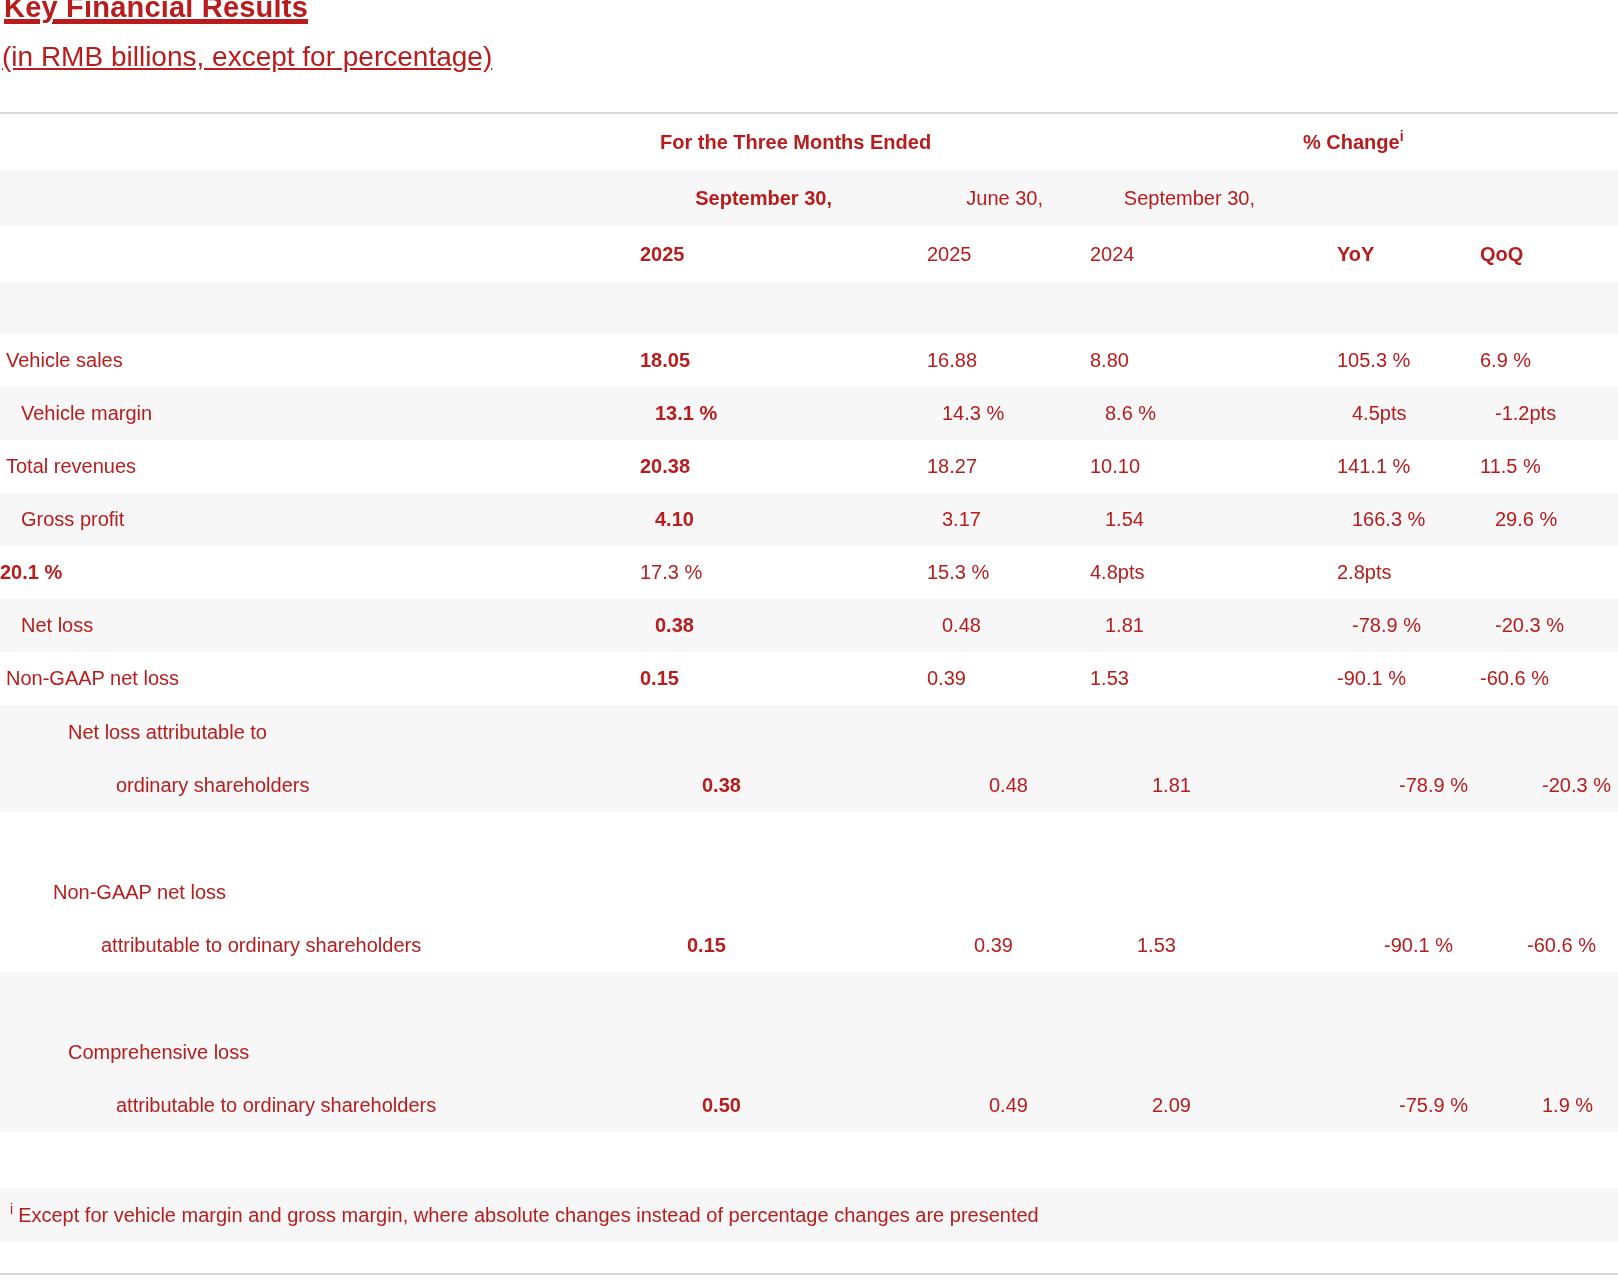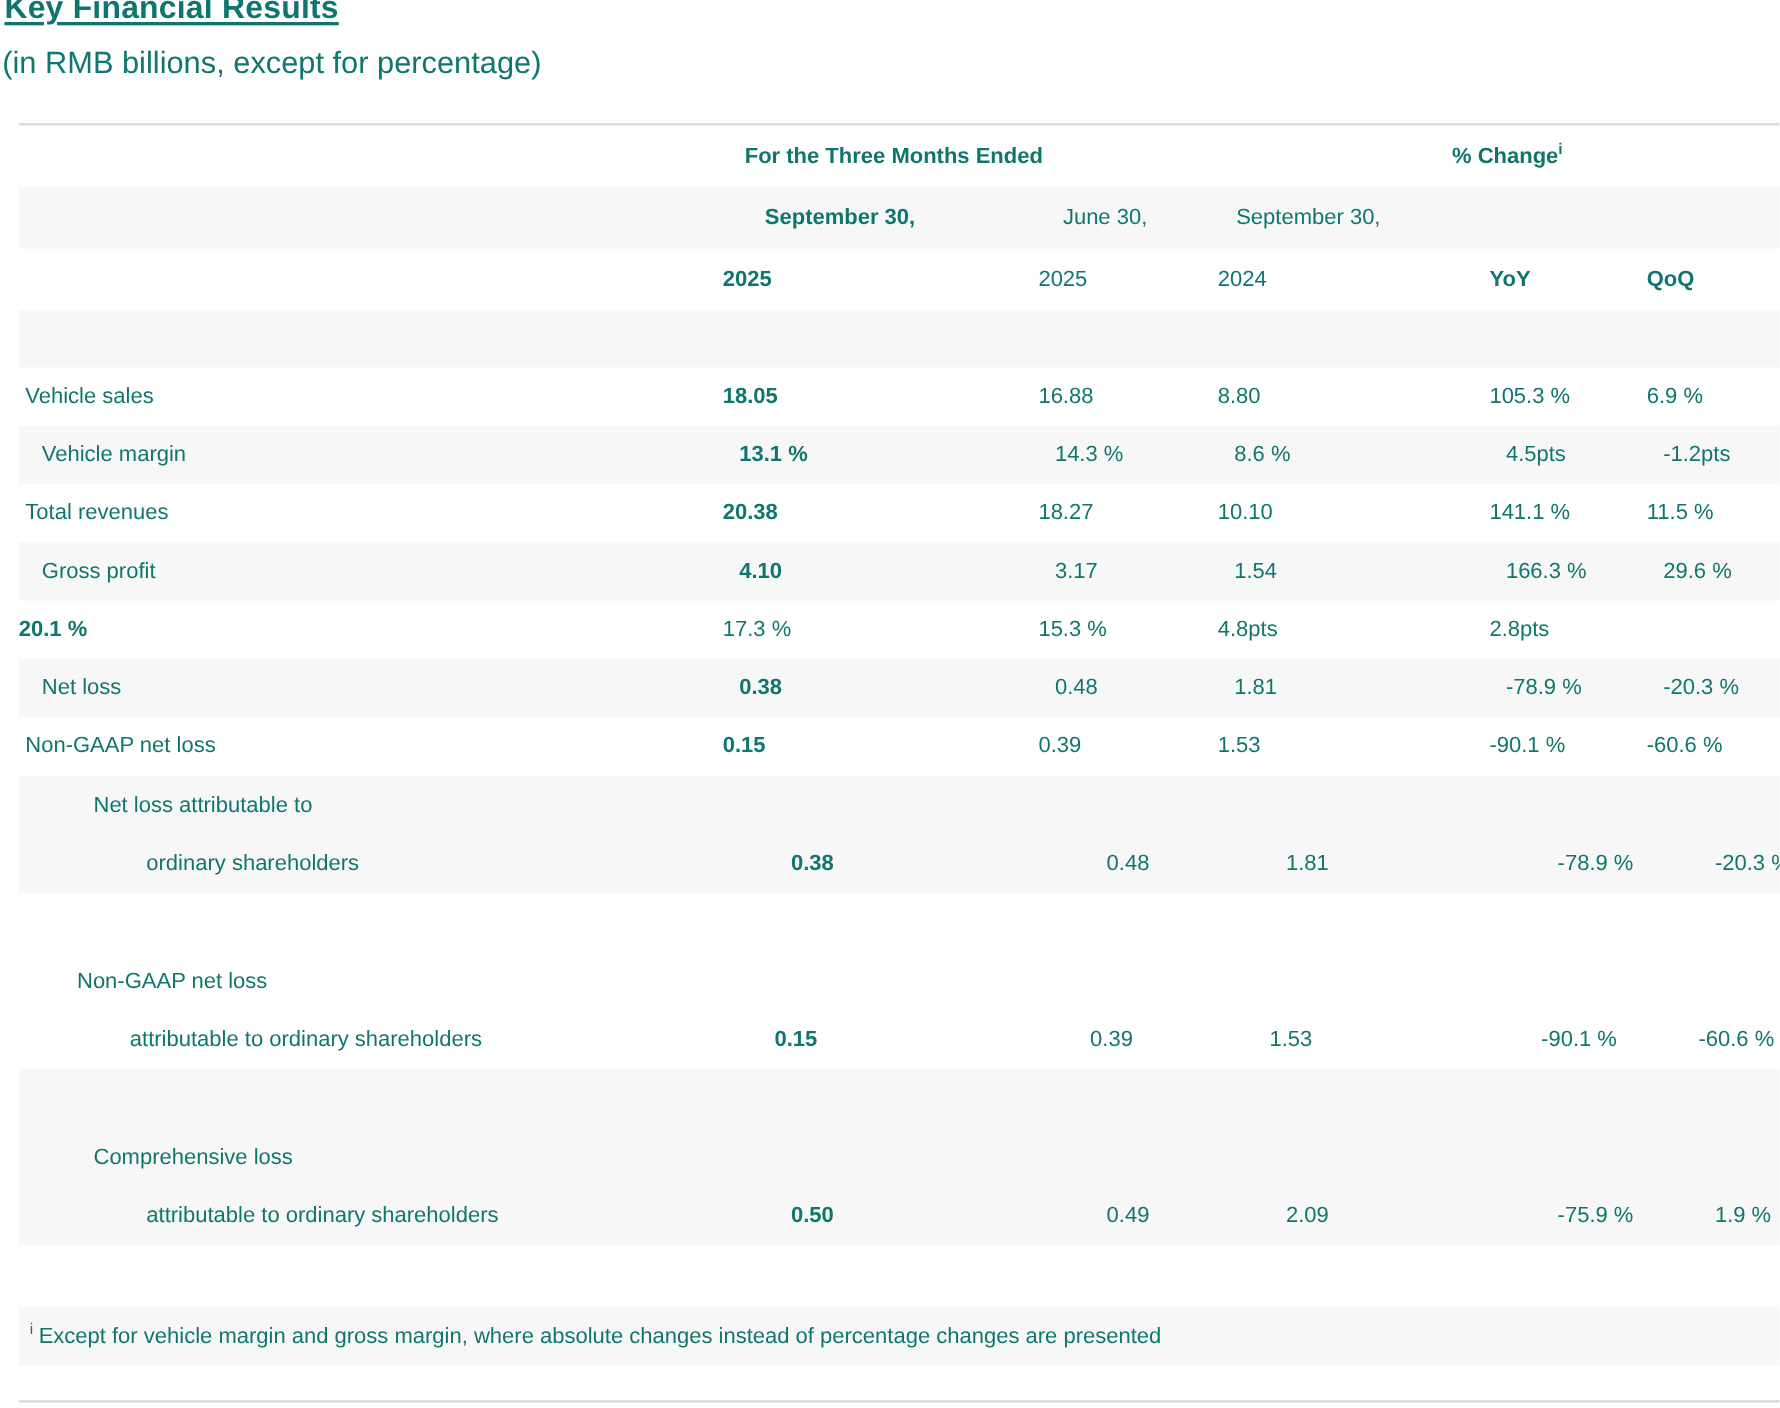--- a/index.html
+++ b/index.html
@@ -2,21 +2,22 @@
 <html><head>
 <meta charset="utf-8">
 <style>
   html,body{margin:0;padding:0;background:#fff;}
   .page{
     position:relative;
     width:1618px;height:1280px;
     background:#fff;
     overflow:hidden;
     font-family:"Liberation Sans", sans-serif;
-    color:#0f766e;
+    color:#b91c1c;
+    text-decoration:underline;
   }
   
   .title{
     margin:-9px 0 0 0;
     padding-left:4px;
     font-size:29px;
     font-weight:700;
     text-decoration:underline;
     text-decoration-thickness:2.5px;
     text-underline-offset:4px;
@@ -24,21 +25,21 @@
   }
   .subtitle{
     margin-top:17px;
     padding-left:2px;
     font-size:28px;
     font-weight:400;
   }
   
   .table{
     position:absolute;
-    top:112px;left:17px;right:0;
+    top:112px;left:0;right:0;
     border-top:2px solid #d8d8d8;
     font-size:20px;
   }
   .tr{width:100%;}
   .alt{background:#f7f7f7;padding-left:15px;}
   .cols{
     display:grid;
     grid-template-columns:640px 287px 163px 247px 143px 138px;
   }
   .h53{height:53px;}

